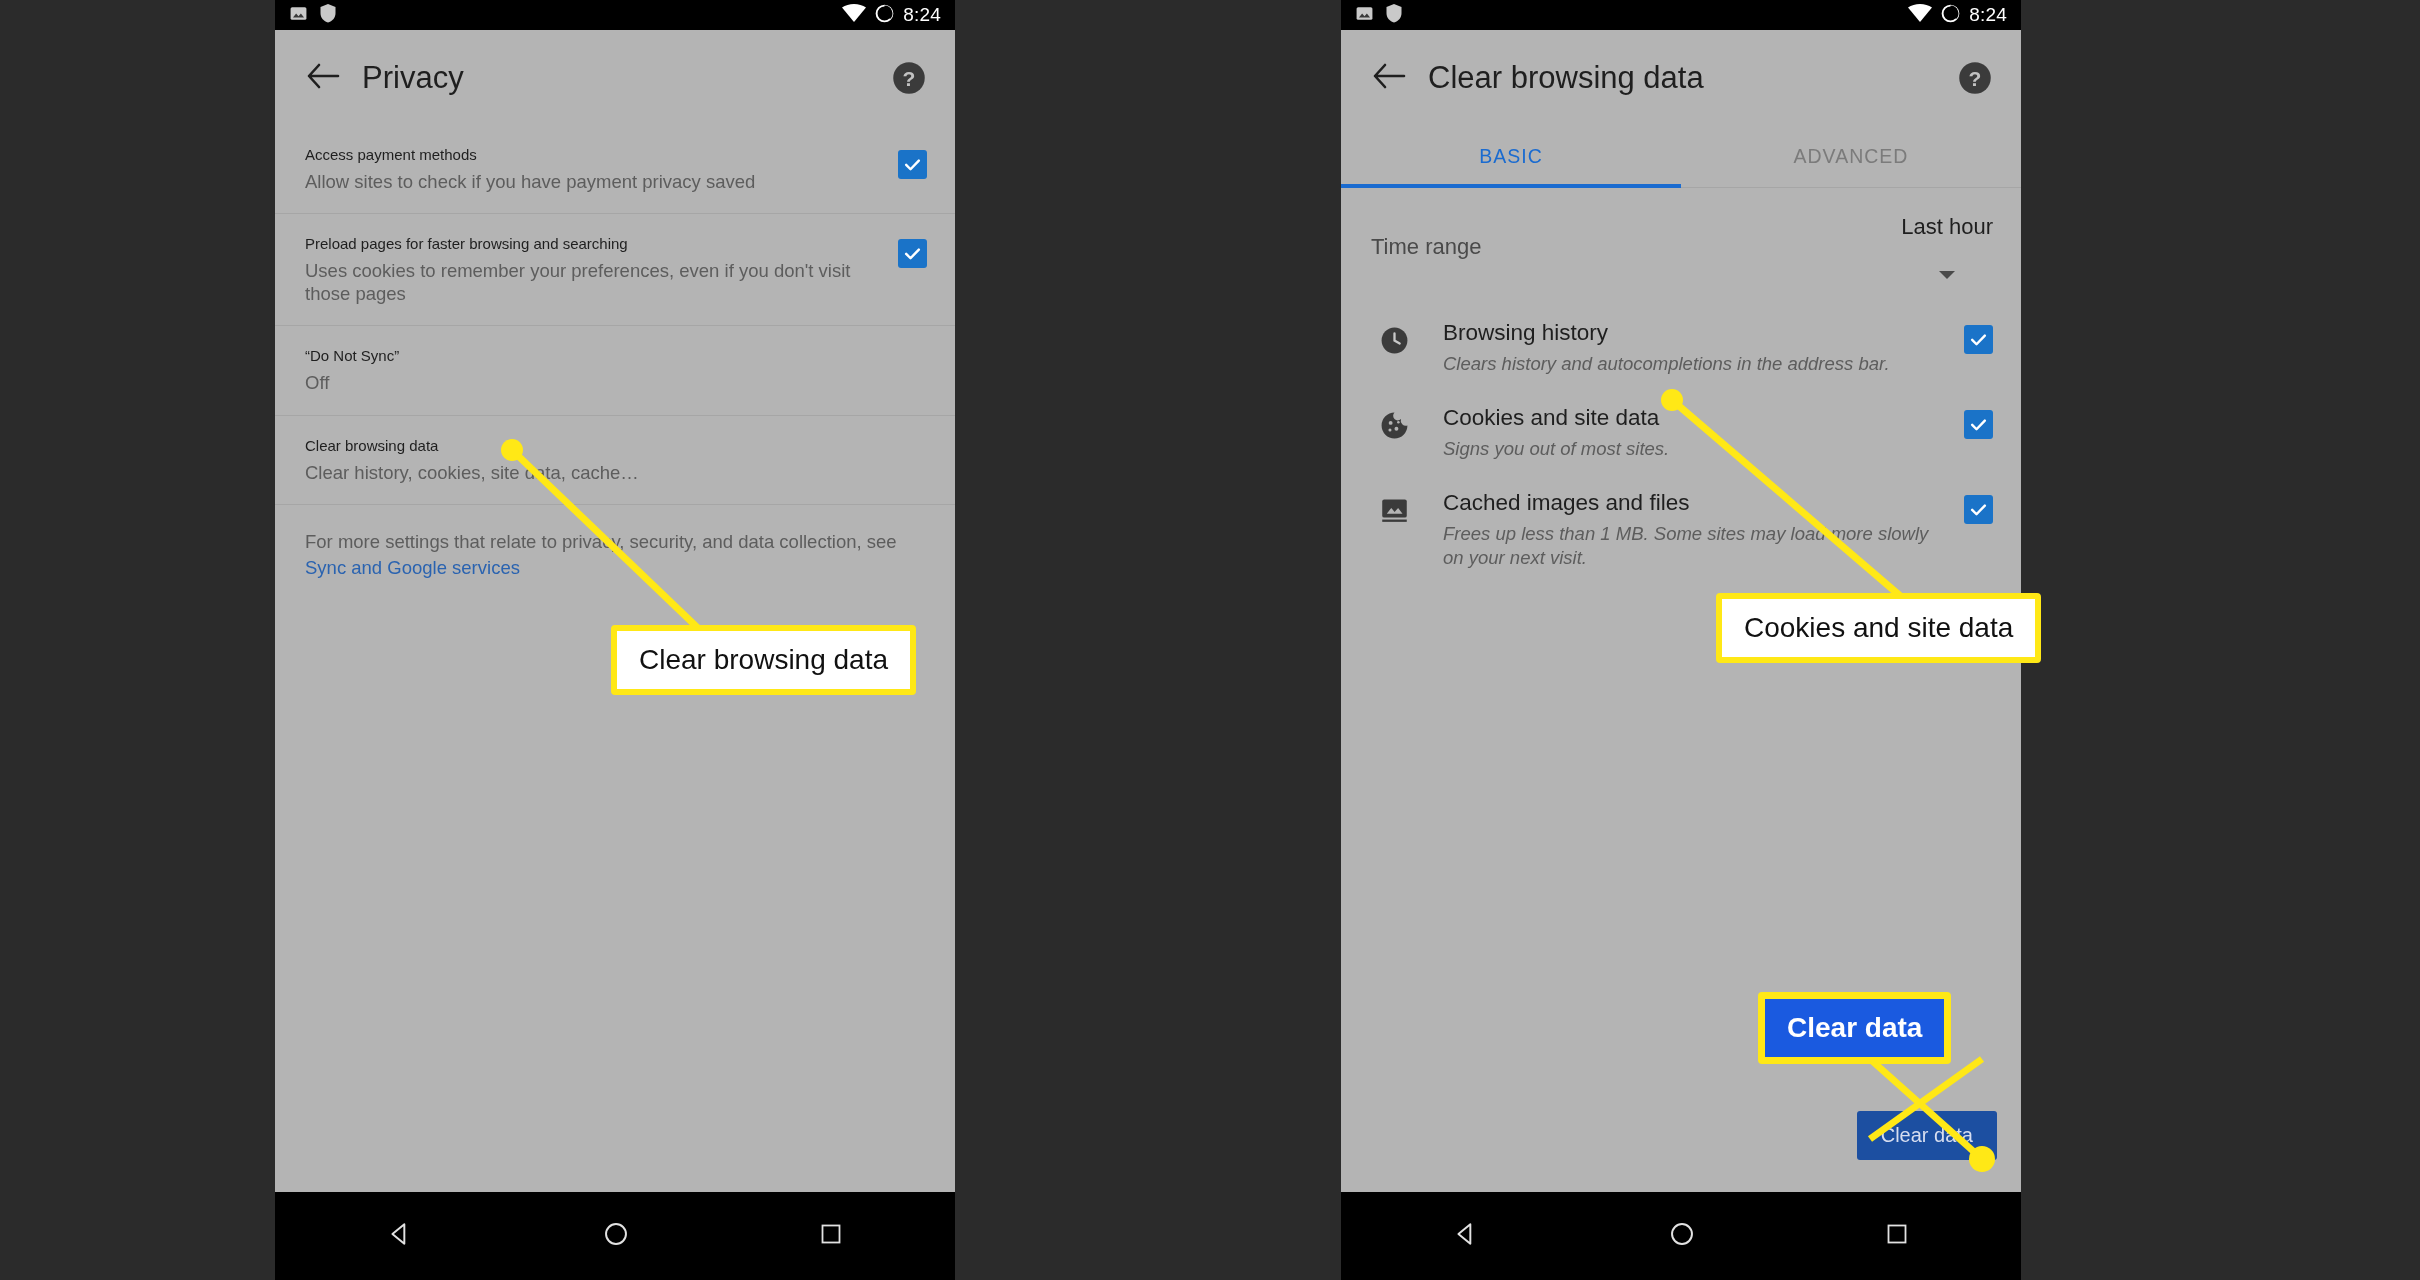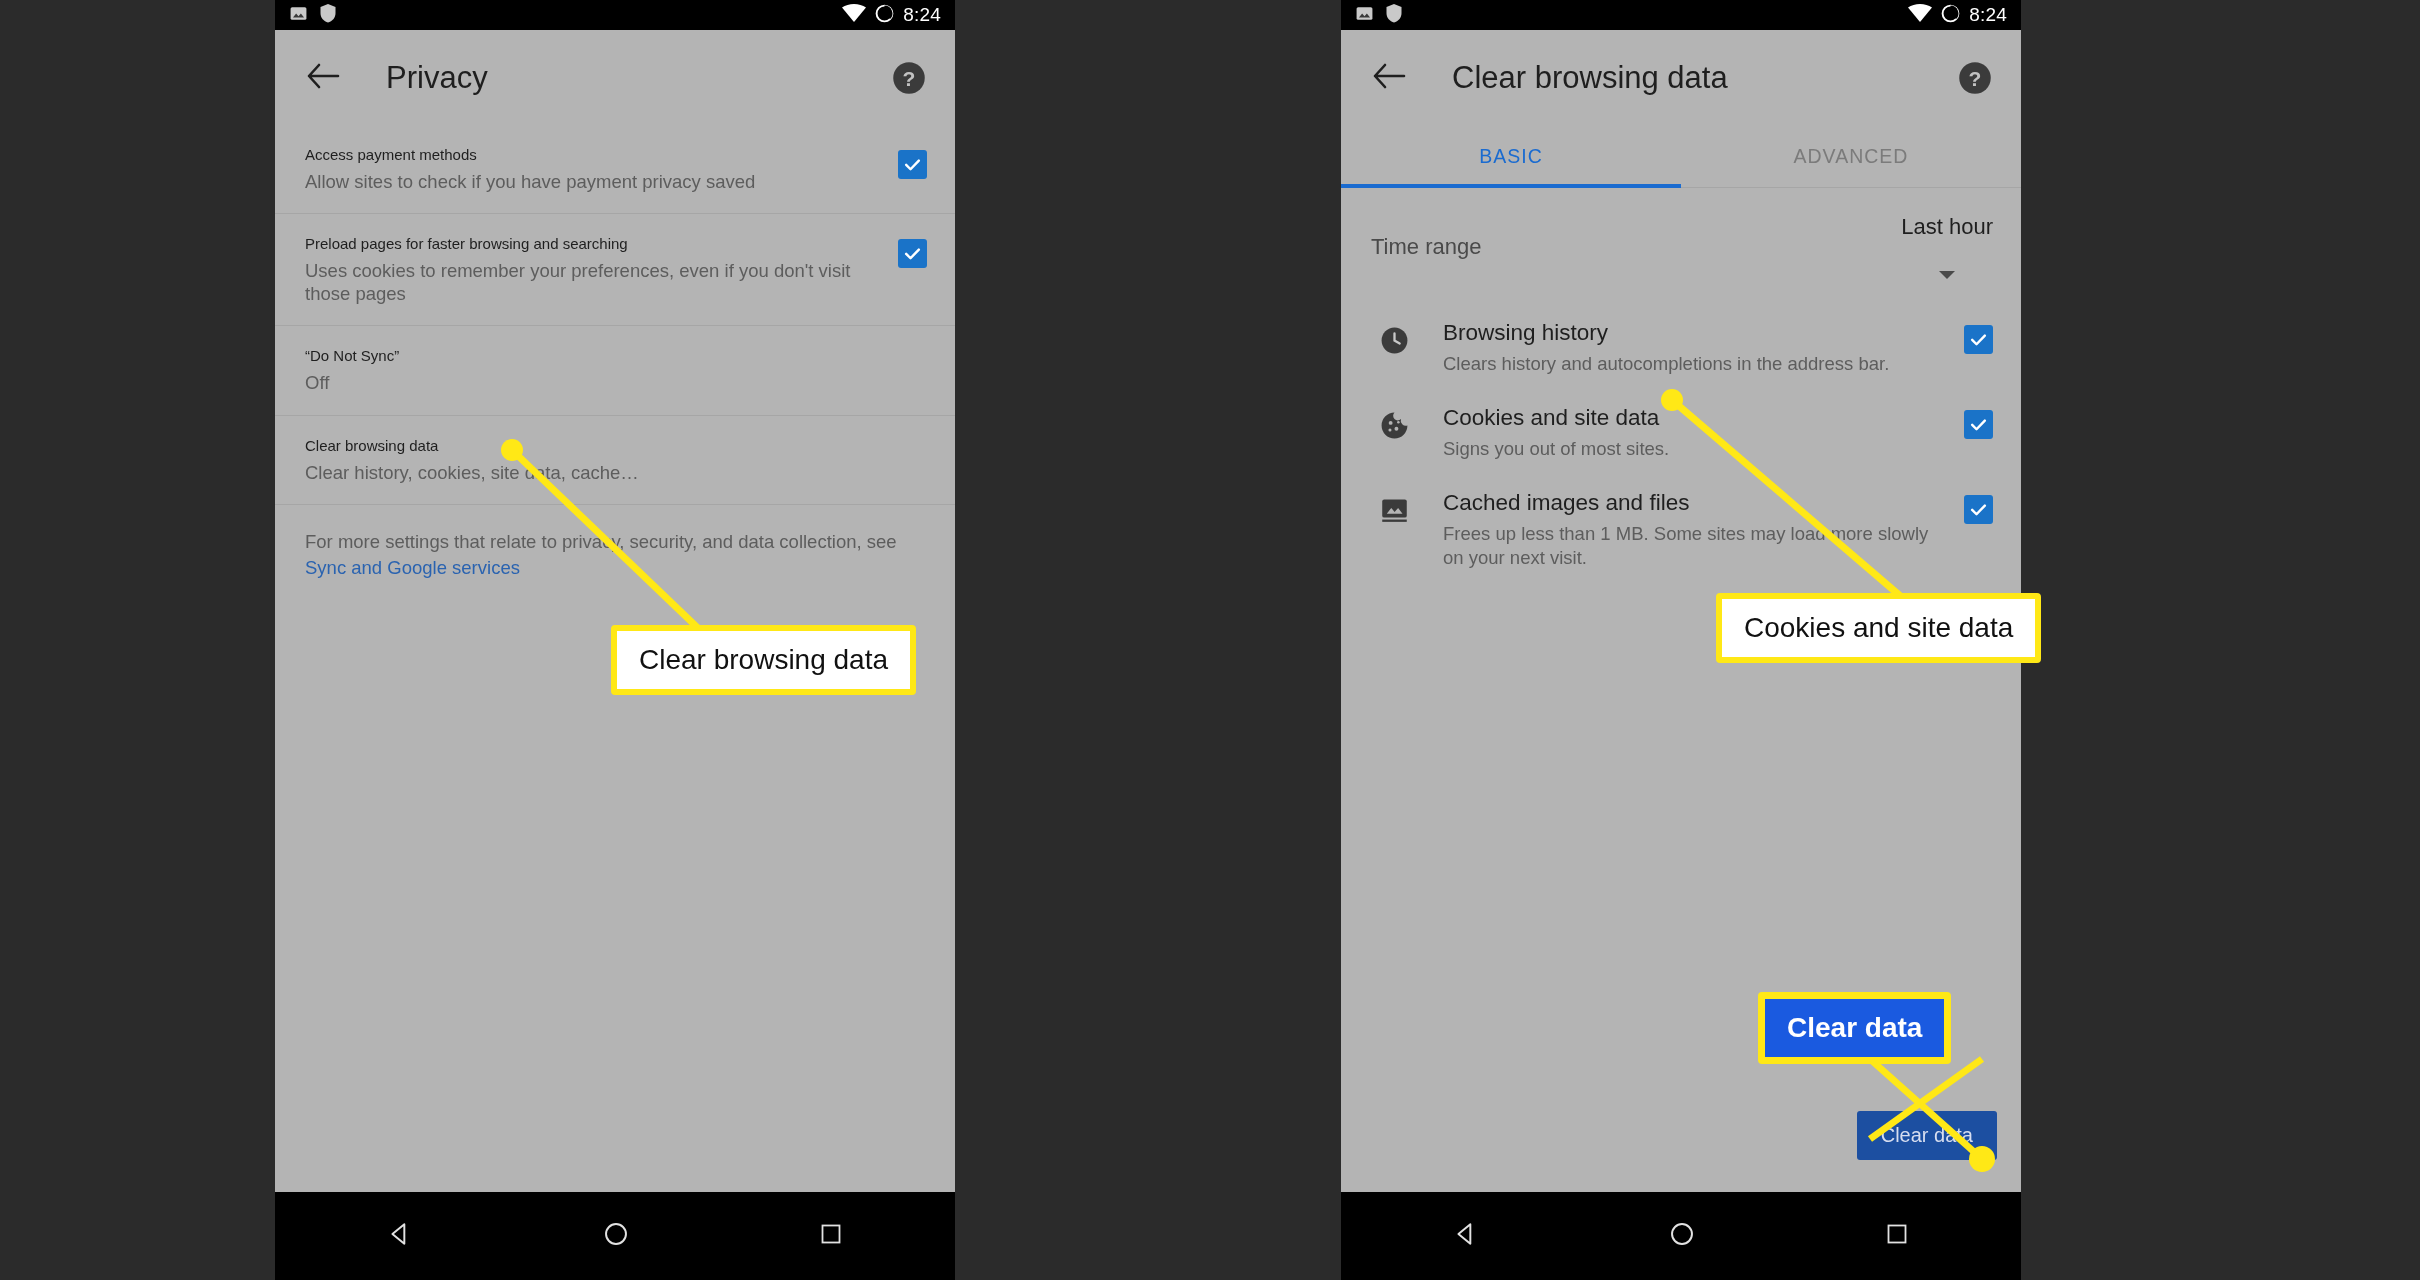--- a/index.html
+++ b/index.html
@@ -76,21 +76,21 @@
     width: 44px;
     height: 44px;
     display: flex;
     align-items: center;
     justify-content: center;
     flex: none;
   }
   .appbar .apptitle {
     font-size: 31px;
     color: #1f1f1f;
-    margin-left: 41px;
+    margin-left: 17px;
     white-space: nowrap;
   }
   .appbar .help {
     margin-left: auto;
     width: 36px;
     height: 36px;
     flex: none;
   }
 
   
@@ -212,20 +212,21 @@
   .crow .title {
     font-size: 22.5px;
     color: #1f1f1f;
     line-height: 1.2;
   }
   .crow .sub {
     font-size: 18.5px;
     color: #5d5d5d;
     line-height: 1.3;
     margin-top: 6px;
+    font-style: italic;
   }
   .crow .cb-wrap {
     flex: none;
     margin-left: 18px;
     padding-top: 6px;
   }
 
   .clear-btn {
     position: absolute;
     right: 24px;

